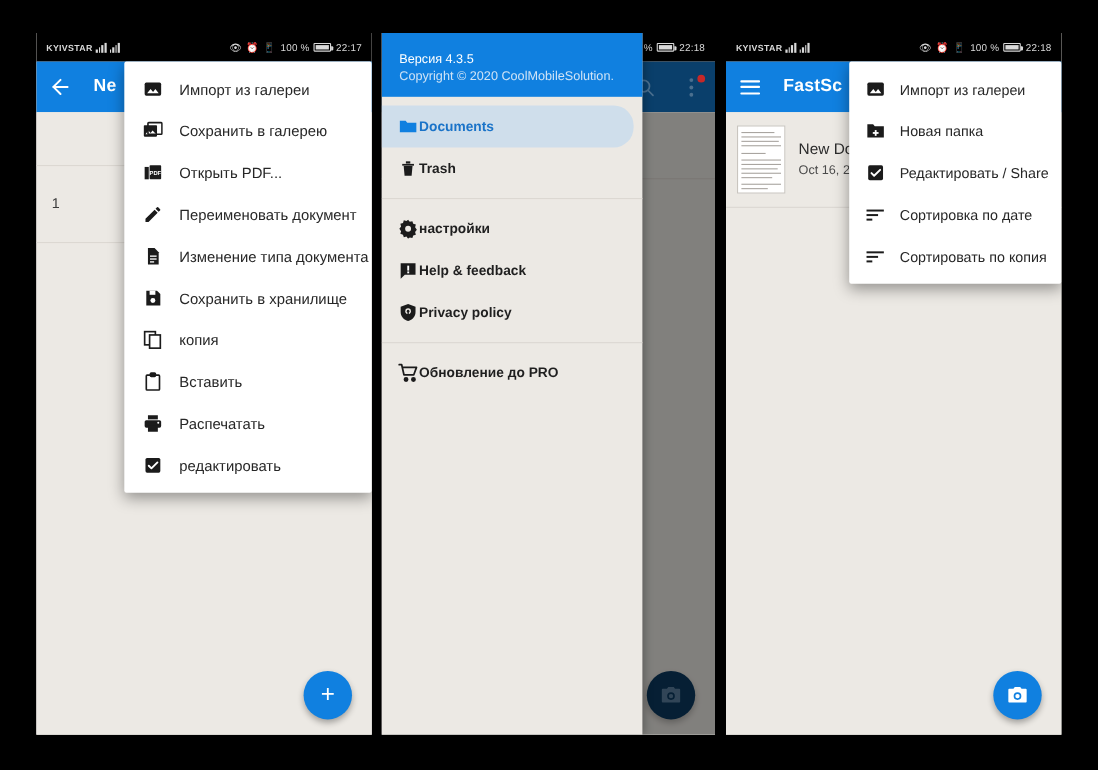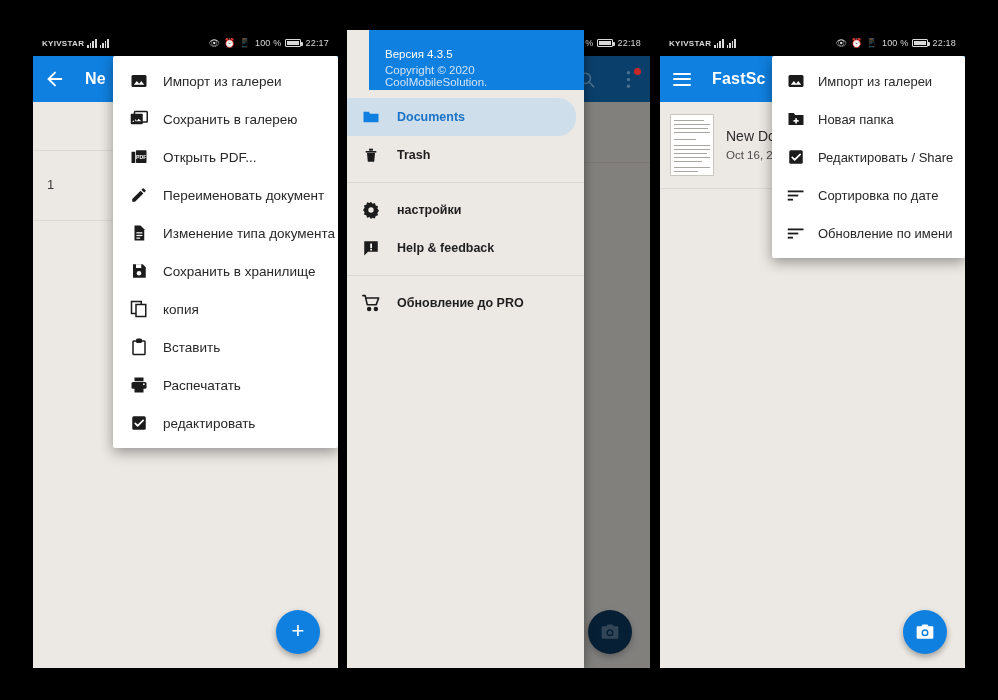--- a/index.html
+++ b/index.html
@@ -100,26 +100,26 @@
   #popup3 .mi { padding: 9px 14px; gap:12px; }
   #popup3 .mi .mi-lbl { font-size:13px; }
 
   
   .scrim { position:absolute; inset:0; background:rgba(0,0,0,.45); z-index:20; }
   .drawer {
     position:absolute; left:0; top:0; bottom:0; width:237px;
     background:#ece9e4; z-index:30; box-shadow: 2px 0 8px rgba(0,0,0,.3);
     display:flex; flex-direction:column;
   }
-  .drawer-head { background:#1080e0; color:#fff; padding: 18px 16px 2px; margin-left: 22px; }
+  .drawer-head { background:#1080e0; color:#fff; padding: 18px 16px 12px; }
   .drawer-head .ver { font-size:11.5px; margin-bottom:4px; }
   .drawer-head .cpy { font-size:11.5px; color:#cfe3f6; }
   .d-sec { padding: 8px 0; }
   .d-div { height:1px; background:#dcd8d2; margin: 0; }
-  .d-item { display:flex; align-items:center; gap:16px; height:38px; padding: 0 14px; }
+  .d-item { display:flex; align-items:center; height:38px; padding: 0 14px; }
   .d-item .d-ico { width:20px; height:20px; display:flex; align-items:center; justify-content:center; flex:0 0 auto;}
   .d-item .d-lbl { font-size:12.5px; color:#1f1f1f; font-weight:600; }
   .d-item.active { background:#cfdeeb; border-radius:0 18px 18px 0; margin-right:8px; }
   .d-item.active .d-lbl { color:#1a73c8; }
 
   svg { display:block; }
 </style>
 </head>
 <body>
 
@@ -384,20 +384,31 @@
           <div class="d-item">
             <span class="d-ico">
               <svg width="18" height="18" viewBox="0 0 24 24">
                 <path d="M3 3h18v14H8l-5 5z" fill="#1b1b1b"></path>
                 <rect x="11" y="6" width="2.3" height="6" fill="#fff"></rect>
                 <rect x="11" y="13" width="2.3" height="2.3" fill="#fff"></rect>
               </svg>
             </span>
             <span class="d-lbl">Help &amp; feedback</span>
           </div>
+          <div class="d-item">
+            <span class="d-ico">
+              <svg width="18" height="18" viewBox="0 0 24 24">
+                <path d="M12 1.8l9 3.4v6.2c0 5.4-3.8 9.7-9 11-5.2-1.3-9-5.6-9-11V5.2z" fill="#1b1b1b"></path>
+                <circle cx="12" cy="10.5" r="3.4" fill="#ece9e4"></circle>
+                <circle cx="12" cy="10.5" r="1.6" fill="#1b1b1b"></circle>
+                <rect x="11.2" y="11" width="1.7" height="5" fill="#1b1b1b"></rect>
+              </svg>
+            </span>
+            <span class="d-lbl">Privacy policy</span>
+          </div>
         </div>
 
         <div class="d-div"></div>
 
         <div class="d-sec">
           <div class="d-item">
             <span class="d-ico">
               <svg width="19" height="19" viewBox="0 0 24 24" fill="none" stroke="#1b1b1b" stroke-width="2">
                 <path d="M1 2h3l2.6 11.5h11.3L21 5H5.2" stroke-linecap="round" stroke-linejoin="round"></path>
                 <circle cx="9" cy="19" r="1.8" fill="#1b1b1b"></circle>
@@ -522,18 +533,18 @@
         <span class="mi-lbl">Сортировка по дате</span>
       </div>
       <div class="mi">
         <span class="mi-ico">
           <svg width="18" height="14" viewBox="0 0 24 18">
             <rect x="1" y="3" width="21" height="2.4" fill="#1b1b1b"></rect>
             <rect x="1" y="8.5" width="14" height="2.4" fill="#1b1b1b"></rect>
             <rect x="1" y="14" width="7" height="2.4" fill="#1b1b1b"></rect>
           </svg>
         </span>
-        <span class="mi-lbl">Обновление по имени</span>
+        <span class="mi-lbl">Сортировать по копия</span>
       </div>
     </div>
   </div>
 
 </div>
 
 </body></html>

